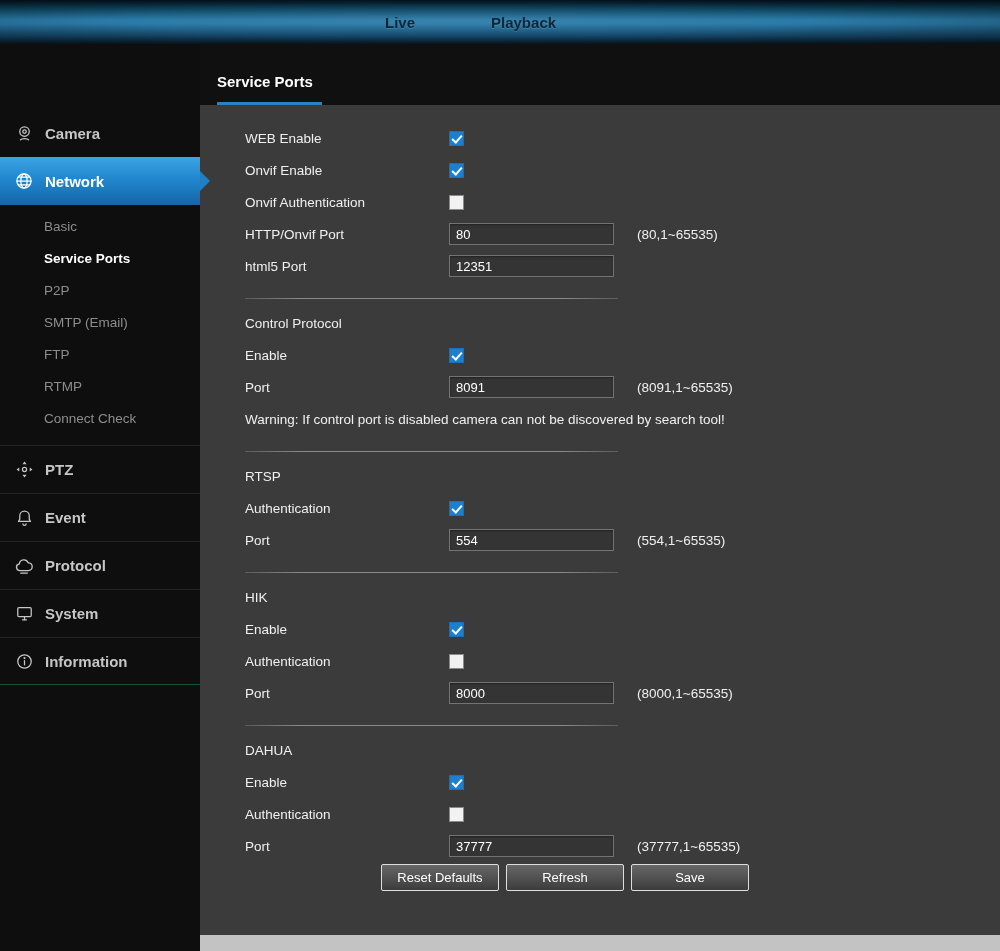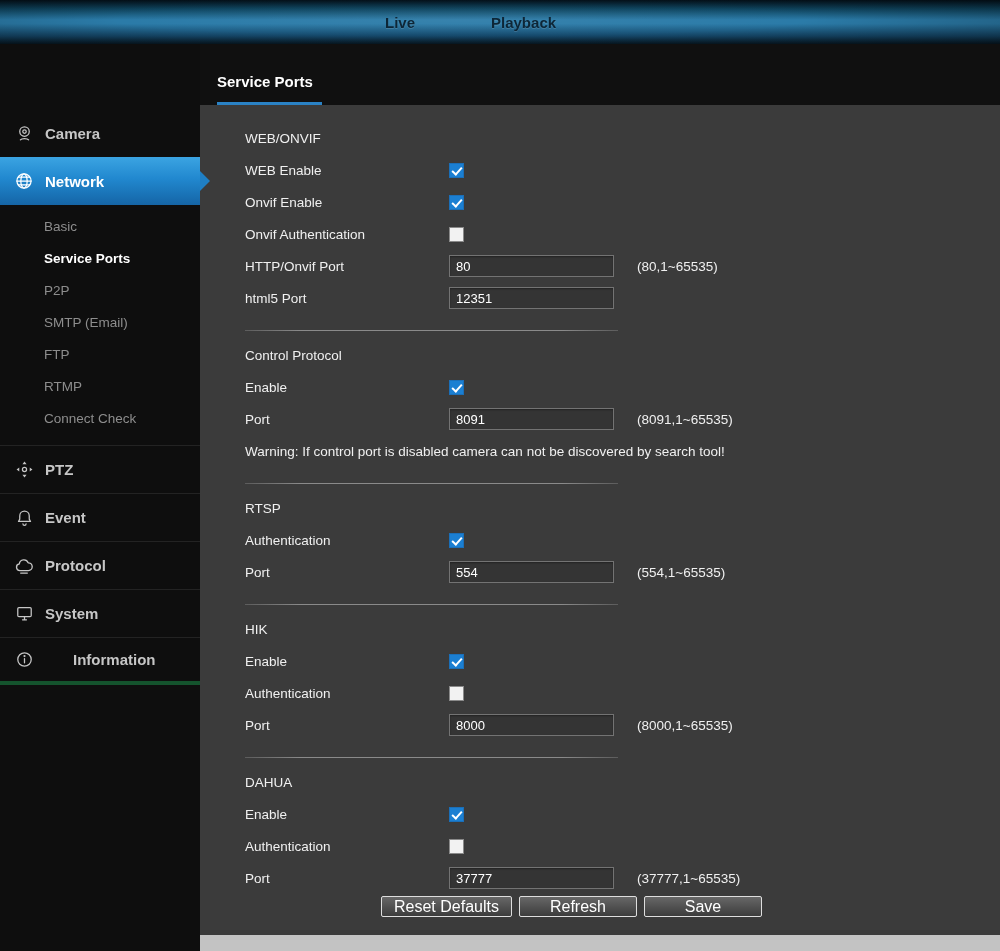--- a/index.html
+++ b/index.html
@@ -31,21 +31,21 @@
   
   .sidebar {
     width:200px; min-width:200px; background:#0e0e0e;
     padding-top:65px; position:relative; z-index:2;
   }
   .nav-item {
     position:relative; height:48px; display:flex; align-items:center;
     color:#c6c6c6; font-weight:bold; font-size:15px; cursor:pointer;
   }
   .nav-item.sep { border-top:1px solid #232323; }
-  .nav-item.last { border-bottom:4px solid #14532d;gap:28px; }
+  .nav-item.last { border-bottom:1px solid #14532d; }
   .nav-icon { width:20px; height:20px; margin:0 11px 0 14px; display:flex; align-items:center; justify-content:center; }
   .nav-icon svg { display:block; }
   .nav-item.active {
     background:linear-gradient(180deg,#3ba4e2 0%, #2188cf 45%, #1565a6 100%);
     color:#ffffff;
   }
   .nav-item.active::after {
     content:""; position:absolute; right:-10px; top:50%; margin-top:-10px;
     border-left:10px solid #1f7fc4;
     border-top:10px solid transparent; border-bottom:10px solid transparent;
@@ -98,24 +98,24 @@
   }
   .hint { margin-left:23px; color:#f0f0f0; font-size:13.5px; white-space:nowrap; }
 
   .divider {
     width:373px; height:1px; margin:16px 0 8px 0;
     background:linear-gradient(90deg,#5c5c5c,#8a8a8a 15%,#8a8a8a 85%,#5c5c5c);
   }
 
   .actions { display:flex; gap:7px; margin:2px 0 0 136px; }
   .action-btn {
-    min-width:118px; height:21px;
+    min-width:118px; height:27px;
     background:linear-gradient(180deg,#676767,#3c3c3c);
     border:1px solid #dedede; border-radius:2px;
-    color:#ffffff; font-size:16px; font-family:"Liberation Sans", sans-serif;
+    color:#ffffff; font-size:13px; font-family:"Liberation Sans", sans-serif;
     cursor:pointer; padding:0 12px;
   }
 
   .bottom-strip { height:16px; width:100%; background:#c3c3c3; }
 </style>
 </head>
 <body>
 
 <div class="page">
   <div class="topbar">
@@ -204,21 +204,20 @@
           </span>
           <span class="nav-label">Information</span>
         </div>
       </nav>
     <div class="main">
       <div class="main-header">
         <div class="main-tab">Service Ports</div>
       </div>
       <div class="content">
         <div class="form">
-            <div class="section-title">WEB/ONVIF</div>
             <div class="form-row">
               <div class="form-label">WEB Enable</div>
               <span class="checkbox checked"></span>
             </div>
             <div class="form-row">
               <div class="form-label">Onvif Enable</div>
               <span class="checkbox checked"></span>
             </div>
             <div class="form-row">
               <div class="form-label">Onvif Authentication</div>

